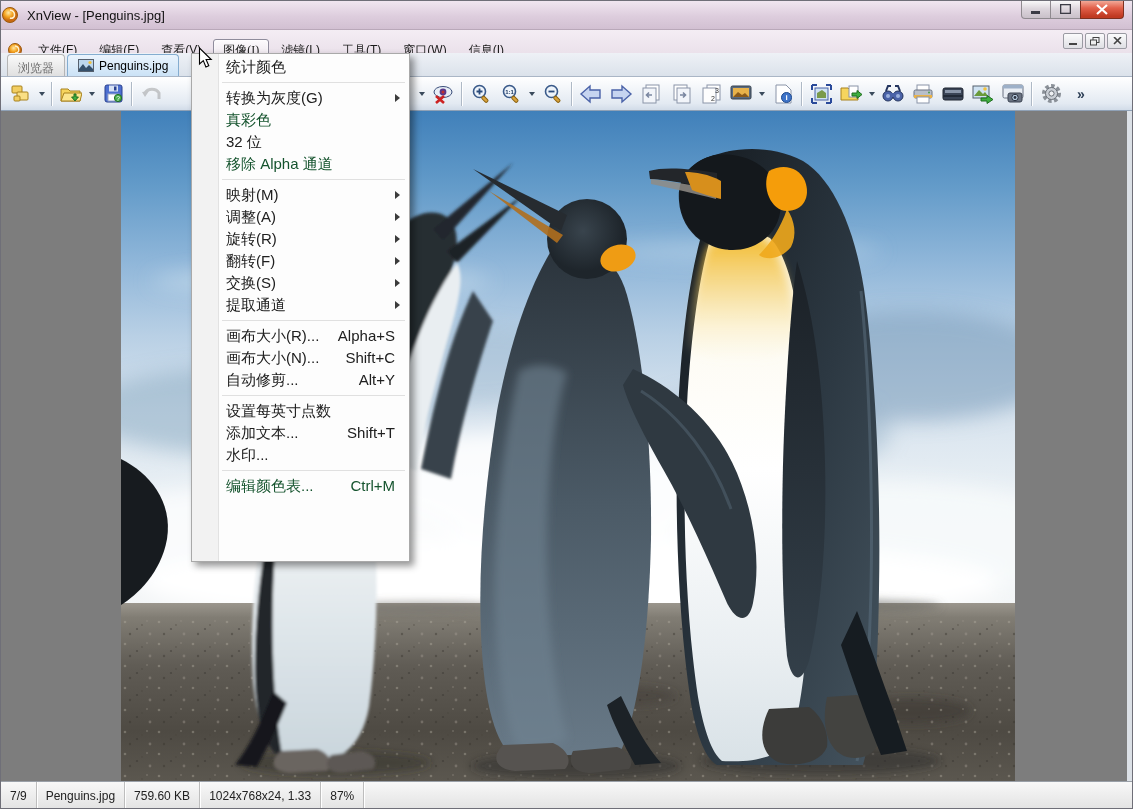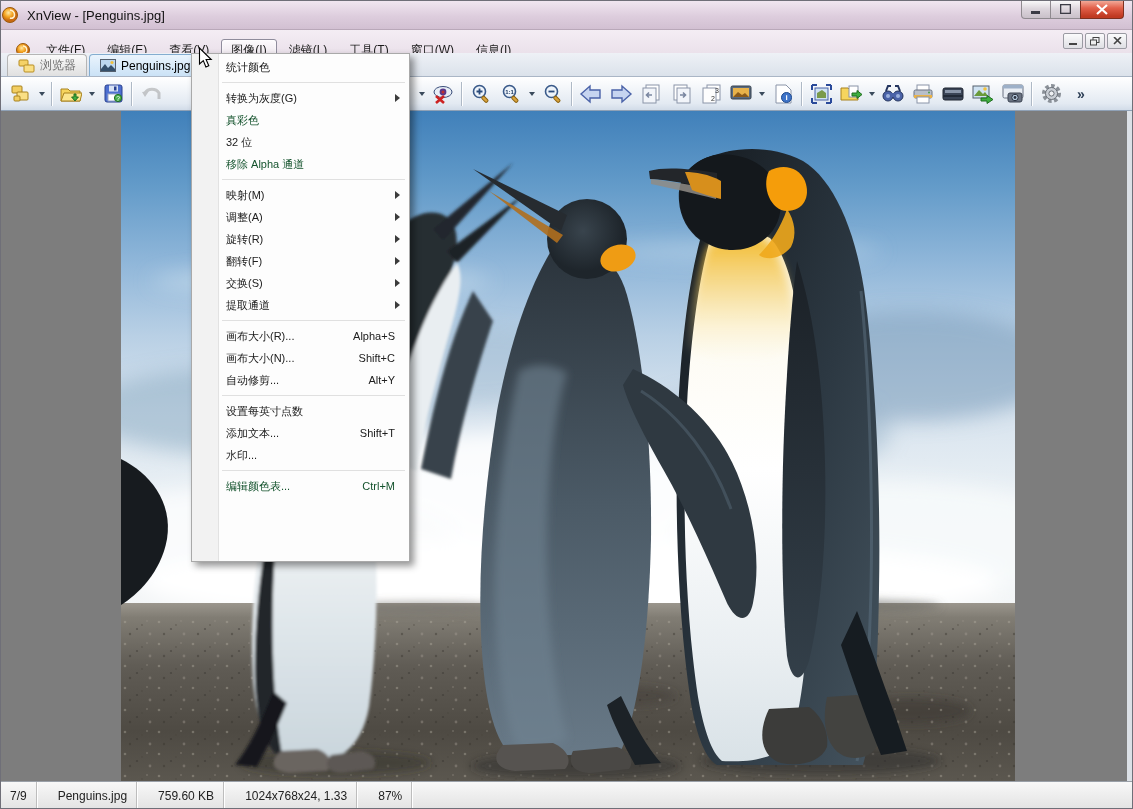--- a/index.html
+++ b/index.html
@@ -14,33 +14,33 @@
   #wincontrols{position:absolute;right:8px;top:-1px;display:flex;}
   .wbtn{height:19px;border:1px solid #8f8a8f;border-top:none;display:flex;align-items:center;justify-content:center;
     background:linear-gradient(#fdfdfd,#dcd5dc 50%,#c9c0c9);}
   .wbtn.min{width:30px;border-radius:0 0 0 4px;}
   .wbtn.max{width:29px;border-left:none;border-right:none;}
   .wbtn.close{width:44px;border-radius:0 0 4px 0;
     background:linear-gradient(#f4b3a2,#e2604a 45%,#c03a22 90%);border-color:#7e3020;}
 
   
   #menubar{position:absolute;left:0;top:29px;width:100%;height:40px;
-    background:linear-gradient(#f4edf4,#e4d8e4);display:flex;align-items:center;padding-left:14px;}
+    background:linear-gradient(#f4edf4,#e4d8e4);display:flex;align-items:center;padding-left:6px;}
   .mitem{font-size:12px;color:#1a1a1a;padding:2px 9px;margin:0 1px;border:1px solid transparent;border-radius:3px;}
-  .mitem.active{border-color:#8f8c9c;background:linear-gradient(#fdfbfd,#e9e0e9);box-shadow:inset 0 0 3px #fff;}
+  .mitem.active{border-color:#8f8c9c;background:linear-gradient(#fdfbfd,#e9e0e9);box-shadow:inset 0 0 3px #fff;font-family:Liberation Serif, serif;}
   #mdicontrols{position:absolute;right:5px;top:3px;display:flex;gap:2px;}
   .mdibtn{width:20px;height:16px;border:1px solid #9a9aa2;border-radius:2px;
     background:linear-gradient(#fbfbfc,#dfdfe4);display:flex;align-items:center;justify-content:center;}
 
   
   #tabbar{position:absolute;left:0;top:52px;width:100%;height:24px;
     background:linear-gradient(#eef1f6,#dbe2eb);border-bottom:1px solid #aab6c6;display:flex;align-items:flex-end;padding-left:6px;}
   .tab{height:22px;display:flex;align-items:center;gap:5px;padding:0 10px;font-size:12px;
     border:1px solid #b5b5b5;border-bottom:none;border-radius:4px 4px 0 0;margin-right:2px;}
-  .tab.inactive{background:linear-gradient(#fafafa,#e0e0e0);color:#6f6f6f;}
+  .tab.inactive{background:linear-gradient(#fafafa,#e0e0e0);color:#6f6f6f;flex-direction:column;}
   .tab.active{background:linear-gradient(#eaf4fd,#cbe2f6);border-color:#84add0;color:#000;}
 
   
   #toolbar{position:absolute;left:0;top:76px;width:100%;height:34px;
     background:linear-gradient(#ffffff,#e3eaf2 80%,#d2dce8);border-bottom:1px solid #8fa1b6;
     display:flex;align-items:center;padding-left:5px;}
   .tbtn{width:28px;height:28px;margin:0 1px;display:flex;align-items:center;justify-content:center;border-radius:3px;}
   .tdd{width:12px;height:28px;display:flex;align-items:center;justify-content:center;}
   .tri-down{width:0;height:0;border-left:3.5px solid transparent;border-right:3.5px solid transparent;border-top:4px solid #3a4a5c;}
   .tsep{width:2px;height:24px;margin:0 3px;border-left:1px solid #aeb9c6;border-right:1px solid #fff;}
@@ -48,28 +48,28 @@
   #tb-spacer{width:250px;height:1px;}
   .chev{font-size:14px;color:#2e4057;font-weight:bold;}
 
   
   #viewer{position:absolute;left:0;top:110px;width:100%;height:670px;background:#7d7d7d;}
   #photo{position:absolute;left:120px;top:0;}
   #right-edge{position:absolute;right:0;top:0;width:5px;height:100%;background:#dbe0e6;}
 
   
   #statusbar{position:absolute;left:0;top:780px;width:100%;height:29px;
-    background:linear-gradient(#f8f8f8,#e2e2e2);border-top:1px solid #9aa0a8;display:flex;align-items:stretch;font-size:12px;color:#222;gap:12px;}
+    background:linear-gradient(#f8f8f8,#e2e2e2);border-top:1px solid #9aa0a8;display:flex;align-items:stretch;font-size:12px;color:#222;}
   .scell{display:flex;align-items:center;padding:0 9px;border-right:1px solid #bdbdbd;box-shadow:1px 0 0 #fff;white-space:nowrap;}
 
   
   #dropdown{position:absolute;left:190px;top:52px;width:219px;height:509px;
     background:#fdfdfd;border:1px solid #a9a9a9;box-shadow:4px 4px 7px rgba(0,0,0,.42);padding:2px 0;}
   #dropdown:before{content:"";position:absolute;left:0;top:0;bottom:0;width:26px;background:#f2f2f2;border-right:1px solid #e2e2e2;}
-  .mi{position:relative;height:22px;line-height:22px;font-size:11px;color:#202020;padding-left:34px;padding-right:24px;}
+  .mi{position:relative;height:22px;line-height:22px;font-size:15px;color:#202020;padding-left:34px;padding-right:24px;}
   .mi .sc{position:absolute;right:14px;color:#202020;}
   .mi.dis, .mi.dis .sc{color:#14532d;}
   .mi .sub{position:absolute;right:9px;top:7px;width:0;height:0;border-top:4px solid transparent;border-bottom:4px solid transparent;border-left:5px solid #3c3c3c;}
   .msep{height:9px;position:relative;}
   .msep:after{content:"";position:absolute;left:30px;right:4px;top:4px;border-top:1px solid #e0e0e0;}
 
   
   #cursor{position:absolute;left:197px;top:46px;z-index:50;}
   #dropdown{z-index:40;}
 </style>

